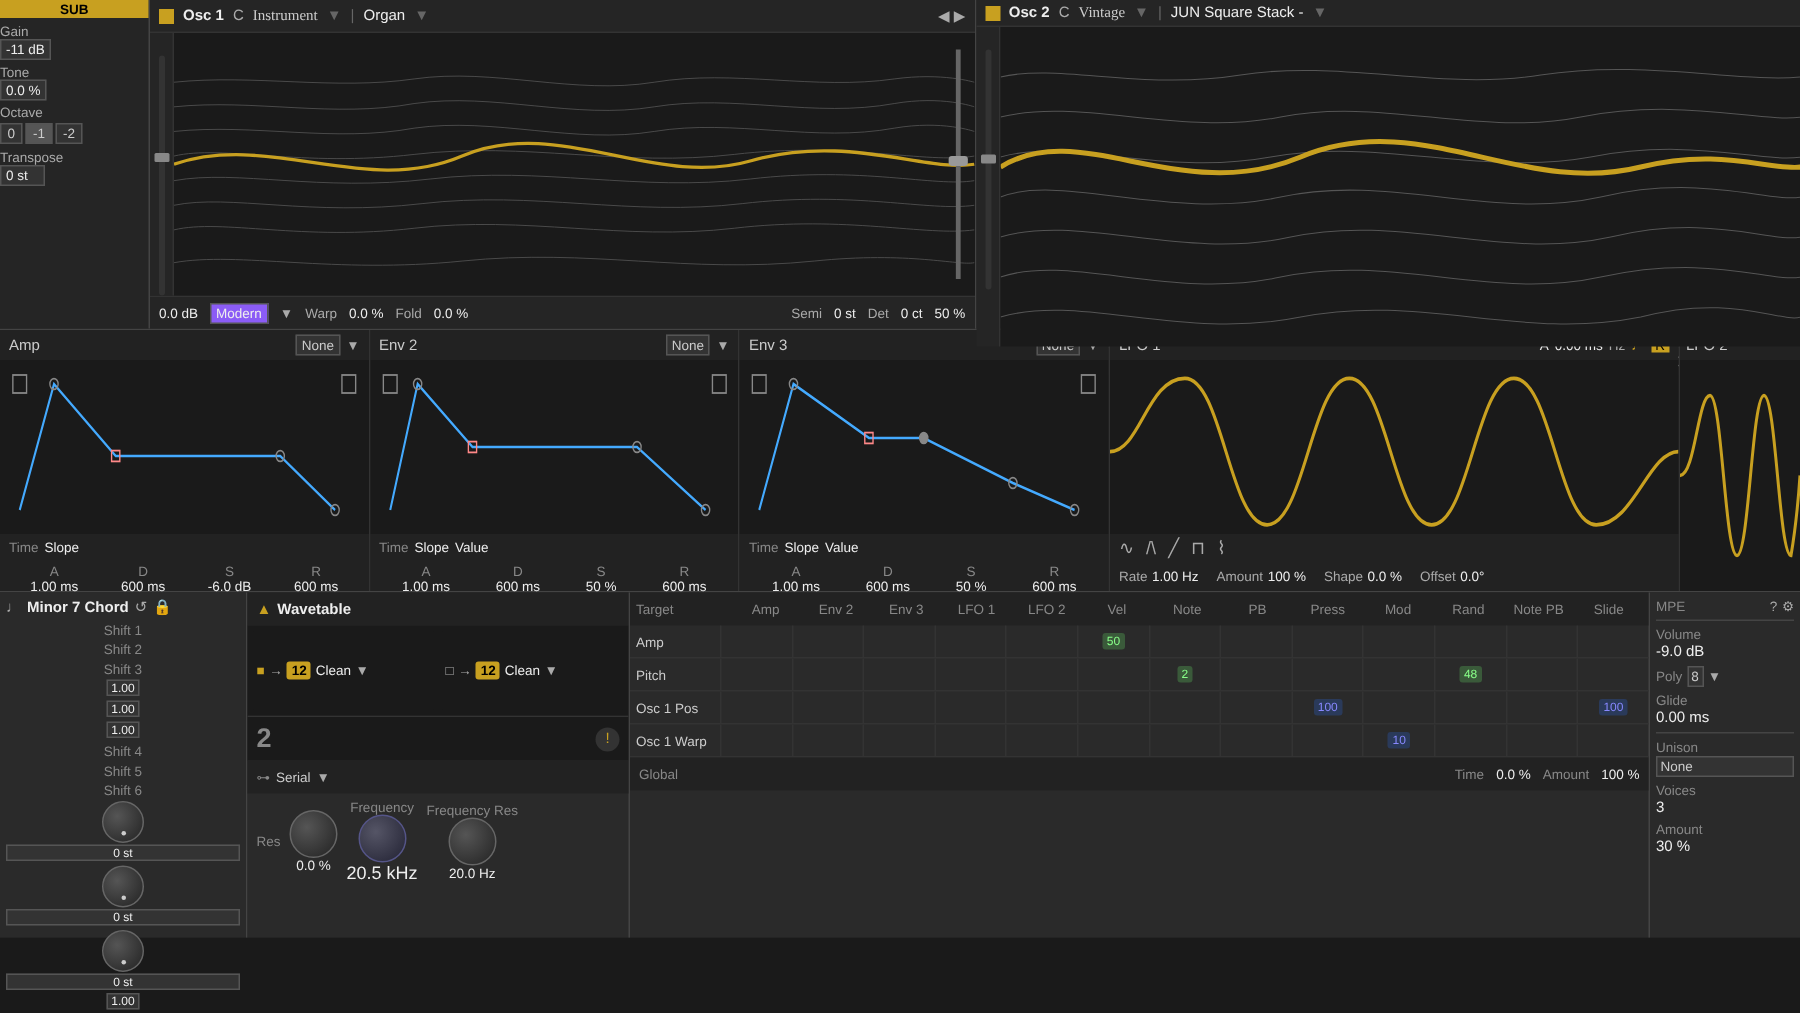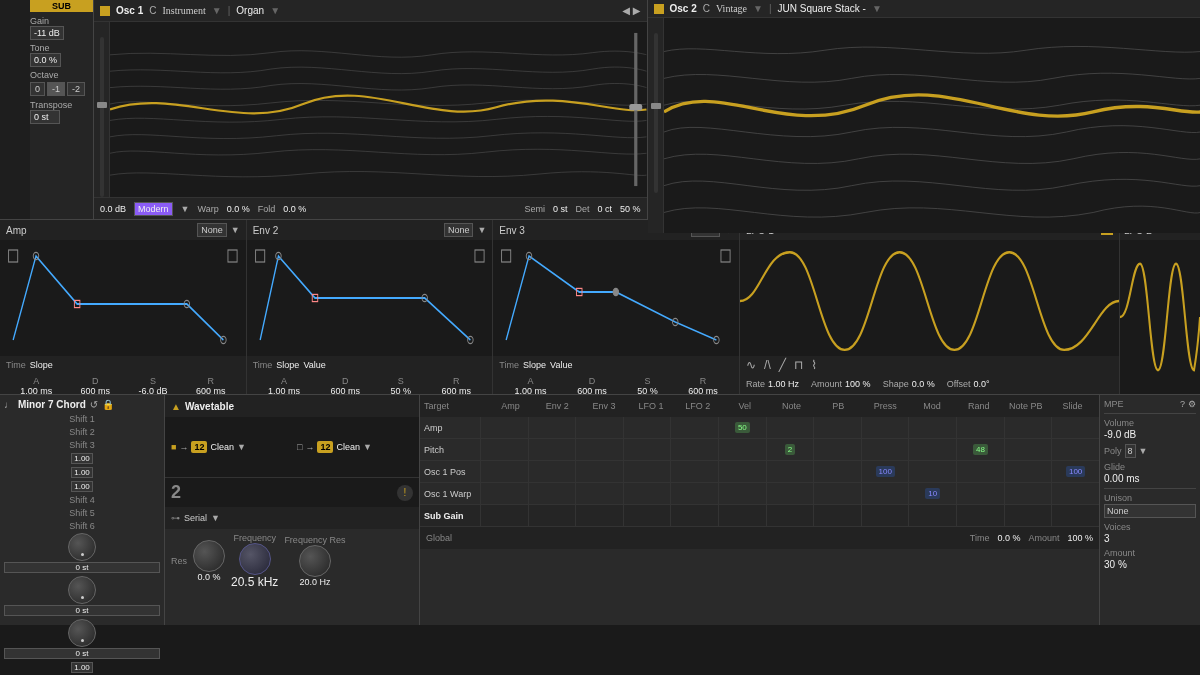--- a/index.html
+++ b/index.html
@@ -15,26 +15,25 @@
 
     
     .top-section {
       display: flex;
       height: 220px;
       background: #1e1e1e;
       border-bottom: 1px solid #444;
     }
 
     .sub-panel {
-      width: 64px;
+      width: 100px;
       background: #252525;
       border-right: 1px solid #444;
       padding: 0;
       flex-shrink: 0;
-      margin-left: 30px;
     }
     .sub-panel .sub-label {
       background: #c8a020;
       color: #000;
       font-weight: bold;
       font-size: 9px;
       text-align: center;
       padding: 1px 4px;
       margin-bottom: 4px;
     }
@@ -1163,36 +1162,20 @@
       <div class="mm-cell"></div>
       <div class="mm-cell"></div>
       <div class="mm-cell">
           <span class="mm-cell-value blue">10</span>
         </div>
       <div class="mm-cell"></div>
       <div class="mm-cell"></div>
       <div class="mm-cell"></div>
     </div>
 
-    <div class="mm-row sub-gain">
-      <div class="mm-target-cell bold">Sub Gain</div>
-      <div class="mm-cell"></div>
-      <div class="mm-cell"></div>
-      <div class="mm-cell"></div>
-      <div class="mm-cell"></div>
-      <div class="mm-cell"></div>
-      <div class="mm-cell"></div>
-      <div class="mm-cell"></div>
-      <div class="mm-cell"></div>
-      <div class="mm-cell"></div>
-      <div class="mm-cell"></div>
-      <div class="mm-cell"></div>
-      <div class="mm-cell"></div>
-      <div class="mm-cell"></div>
-    </div>
 
     <div class="mm-footer">
       <span class="mm-footer-label">Global</span>
       <span style="margin-left:auto; display:flex; gap:8px; align-items:center;">
         <span class="mm-footer-label">Time</span>
         <span class="mm-footer-value">0.0 %</span>
         <span class="mm-footer-label">Amount</span>
         <span class="mm-footer-value">100 %</span>
       </span>
     </div>

